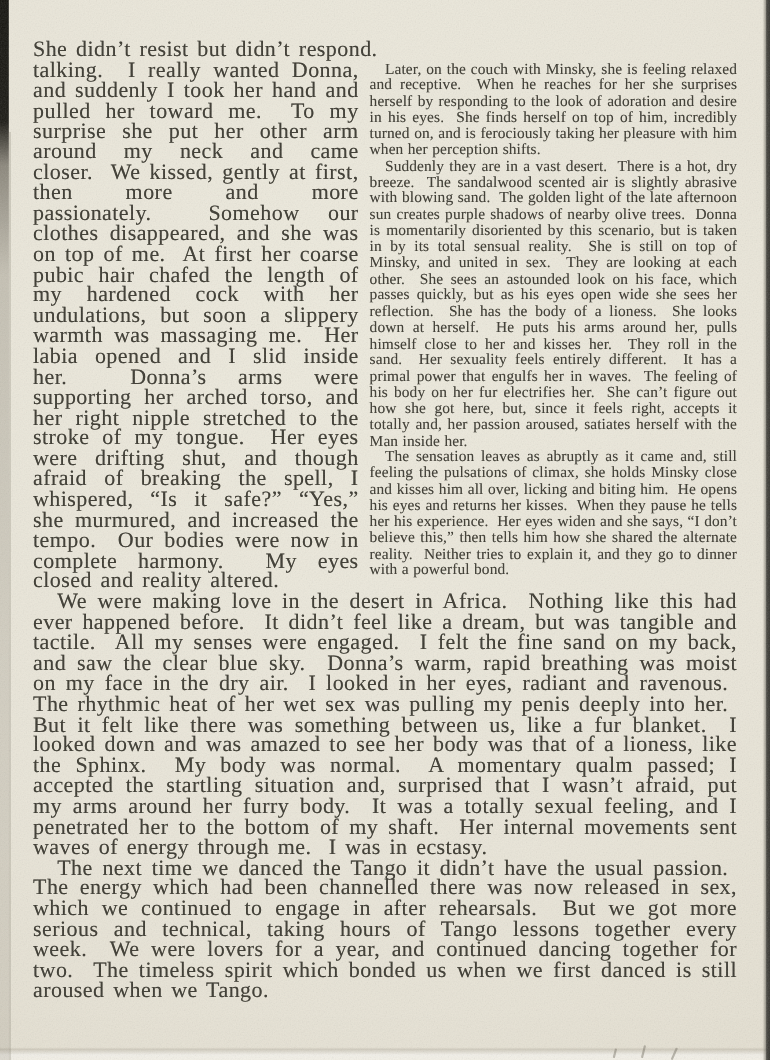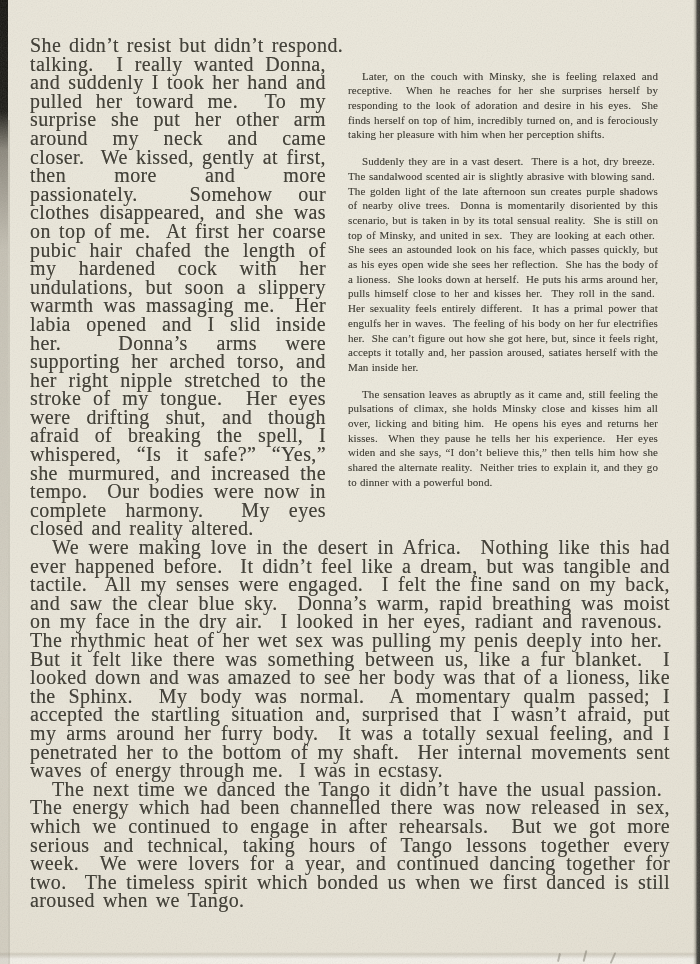--- a/index.html
+++ b/index.html
@@ -26,22 +26,22 @@
   }
   .indent{text-indent:22px;}
   .fill-last{text-align-last:justify;}
   .flow{margin-top:0;}
   .inset{
     float:right;
     width:334px;
     margin:2px 0 6px 10px;
   }
   .inset-p{
-    margin:12px;
-    font-size:11px;
+    margin:0;
+    font-size:14px;
     line-height:14.7px;
     text-align:justify;
     letter-spacing:0.1px;
     word-spacing:0.4px;
     text-shadow:0 0 0.4px rgba(58,56,47,.45);
   }
   .inset-p.indent{text-indent:14px;}
 
   
   .edge-left{

